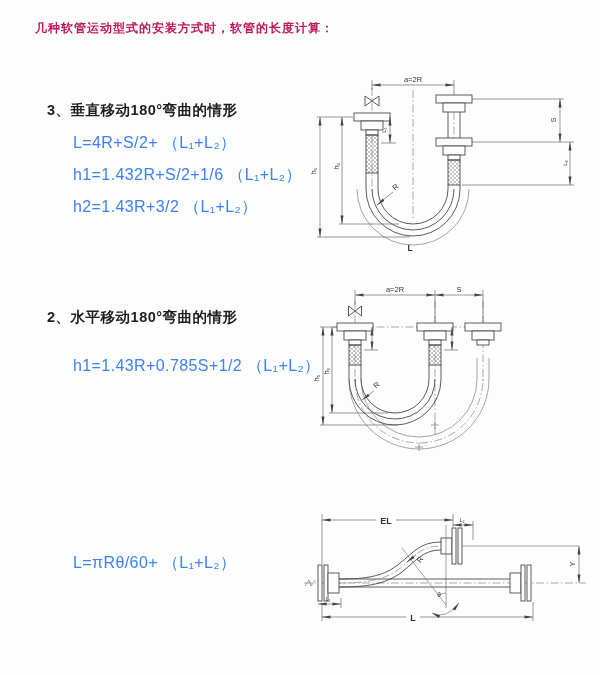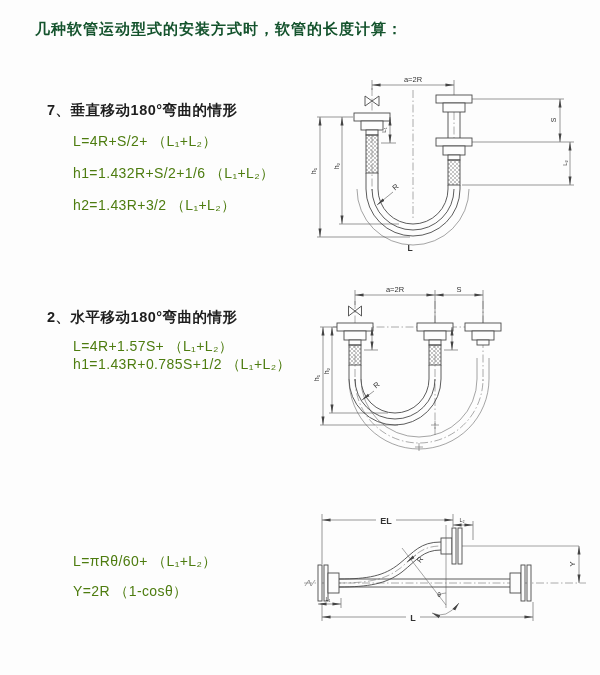--- a/index.html
+++ b/index.html
@@ -7,31 +7,31 @@
     width:600px;height:675px;
     background:#fdfdfd;
     font-family:"Liberation Sans","DejaVu Sans",sans-serif;
     color:#222;
     position:relative;
     overflow:hidden;
   }
   .page{position:absolute;inset:0;}
   .title{
     position:absolute;left:35px;top:20px;
-    font-size:15px;font-weight:bold;letter-spacing:1px;color:#14532d;
+    font-size:12px;font-weight:bold;letter-spacing:1px;color:#be185d;
     white-space:nowrap;
   }
   .heading{
     position:absolute;
     font-size:14.5px;font-weight:bold;letter-spacing:0.5px;color:#1e1e1e;
     white-space:nowrap;
   }
   .formula{
     position:absolute;
-    font-size:14px;color:#4d7c0f;letter-spacing:0.4px;
+    font-size:16px;color:#3b82f6;letter-spacing:0.4px;
     white-space:nowrap;
     text-align:center;
   }
   svg{position:absolute;overflow:visible;}
   svg text{
     font-family:"Liberation Sans","DejaVu Sans",sans-serif;
     fill:#333;
   }
   .ln{stroke:#4a4a4a;stroke-width:0.9;fill:none;}
   .thin{stroke:#5a5a5a;stroke-width:0.55;fill:none;}
@@ -40,31 +40,29 @@
   .part{stroke:#4a4a4a;stroke-width:0.9;fill:#fdfdfd;}
   .braid{stroke:#4a4a4a;stroke-width:0.9;fill:url(#hat);}
 </style>
 </head>
 <body>
 
 <div class="page">
 
   <div class="title">几种软管运动型式的安装方式时，软管的长度计算：</div>
 
-  <div class="heading" style="left:47px;top:101px">7、垂直移动180°弯曲的情形</div>
+  <div class="heading" style="left:47px;top:101px">3、垂直移动180°弯曲的情形</div>
   <div class="formula" style="left:73px;top:133px">L=4R+S/2+ （L₁+L₂）</div>
   <div class="formula" style="left:73px;top:165px">h1=1.432R+S/2+1/6 （L₁+L₂）</div>
   <div class="formula" style="left:73px;top:197px">h2=1.43R+3/2 （L₁+L₂）</div>
 
   <div class="heading" style="left:47px;top:308px">2、水平移动180°弯曲的情形</div>
-  <div class="formula" style="left:73px;top:338px">L=4R+1.57S+ （L₁+L₂）</div>
   <div class="formula" style="left:73px;top:356px">h1=1.43R+0.785S+1/2 （L₁+L₂）</div>
 
   <div class="formula" style="left:73px;top:553px">L=πRθ/60+ （L₁+L₂）</div>
-  <div class="formula" style="left:73px;top:583px">Y=2R （1-cosθ）</div>
 
   <svg style="left:303px;top:66px" width="295" height="190" viewBox="0 0 295 190">
     <defs>
       <marker id="arr" viewBox="0 0 10 5" refX="9.5" refY="2.5" markerWidth="9" markerHeight="4.5" orient="auto-start-reverse" markerUnits="userSpaceOnUse">
         <path d="M0,0.8 L9.5,2.5 L0,4.2 Z" fill="#444"></path>
       </marker>
       <pattern id="hat" width="4" height="4" patternUnits="userSpaceOnUse">
         <path d="M0,0 L4,4 M4,0 L0,4" stroke="#8a8a8a" stroke-width="0.5"></path>
       </pattern>
     </defs>

